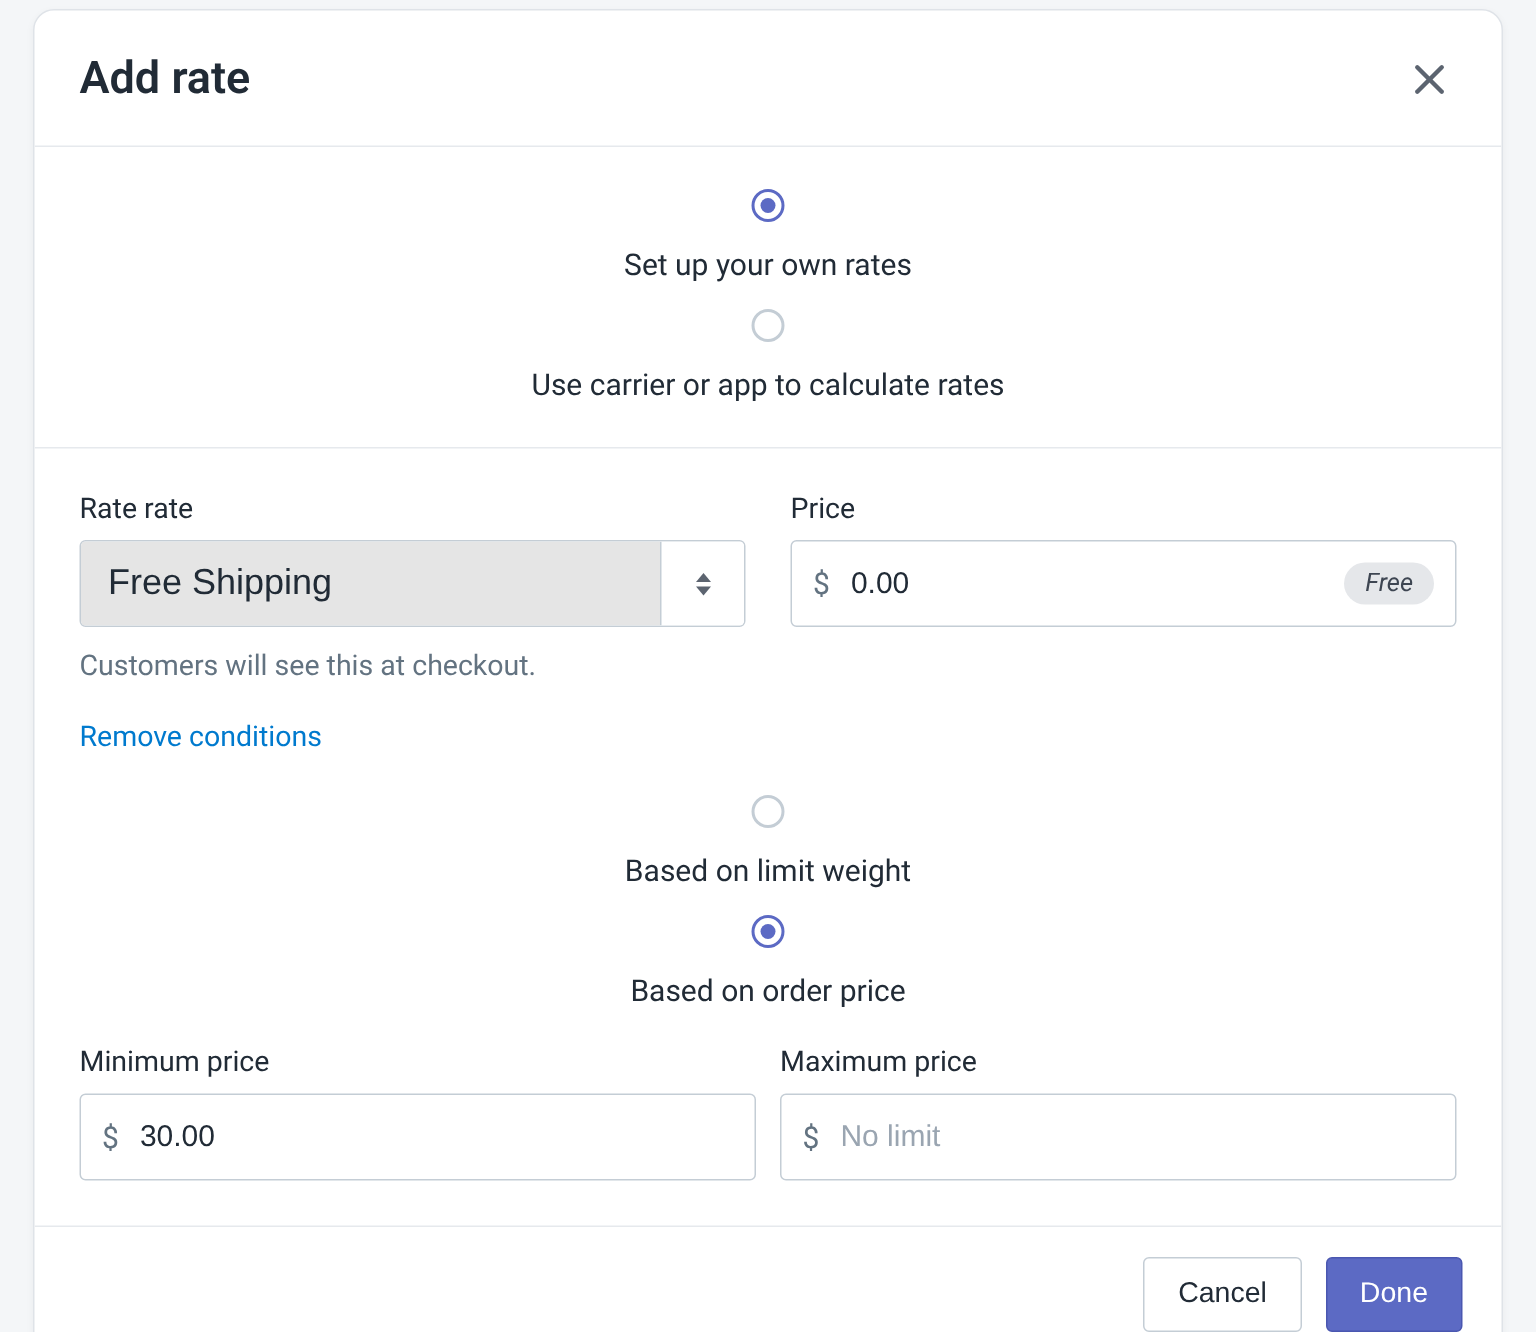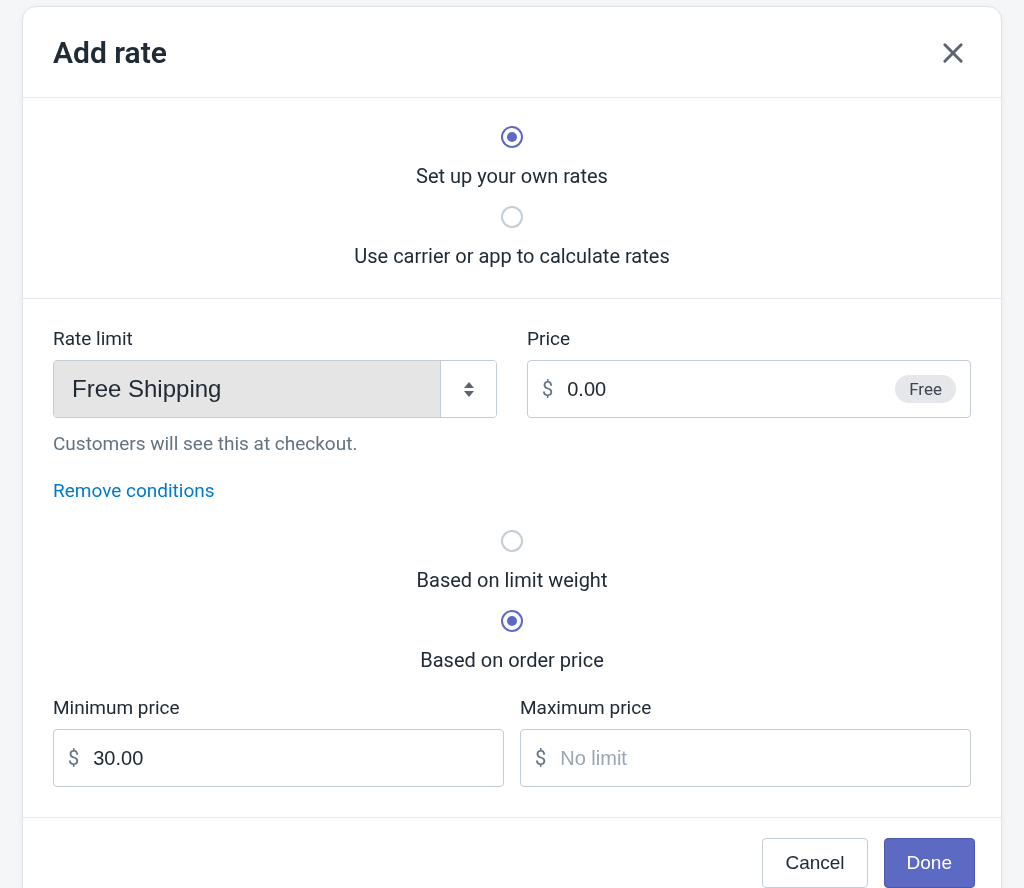--- a/index.html
+++ b/index.html
@@ -104,21 +104,21 @@
   .price-input-wrap .currency {
     font-size:20px; color:#637381;
   }
   .price-input-wrap input {
     flex:1; border:none; outline:none; font-size:20px; color:#212b36;
     background:transparent;
   }
   .price-input-wrap input::placeholder { color:#9aa5b1; }
   .badge {
     background:#e5e7ea; color:#3e4652;
-    font-size:17px; padding:4px 14px; border-radius:14px;
+    font-size:17px; padding:4px 14px; border-radius:14px;font-style:italic;
   }
 
   .link {
     color:#007ace; font-size:19px; text-decoration:none;
     display:inline-block; margin-bottom:28px; cursor:pointer;
   }
 
   .cond-radios { margin-bottom:24px; }
 
   .min-max-row { display:flex; gap:16px; }
@@ -167,21 +167,21 @@
       <div class="radio"></div>
       <div class="radio-label">Use carrier or app to calculate rates</div>
     </div>
   </div>
 
   <div class="section">
 
     <div class="form-row">
 
       <div class="form-col">
-        <label class="field-label">Rate limit</label>
+        <label class="field-label">Rate rate</label>
         <div class="select-group">
           <input class="select-value" value="Free Shipping" style="">
           <div class="select-stepper">
             <div class="stepper-arrow up"></div>
             <div class="stepper-arrow down"></div>
           </div>
         </div>
         <div class="help-text">Customers will see this at checkout.</div>
       </div>
 

